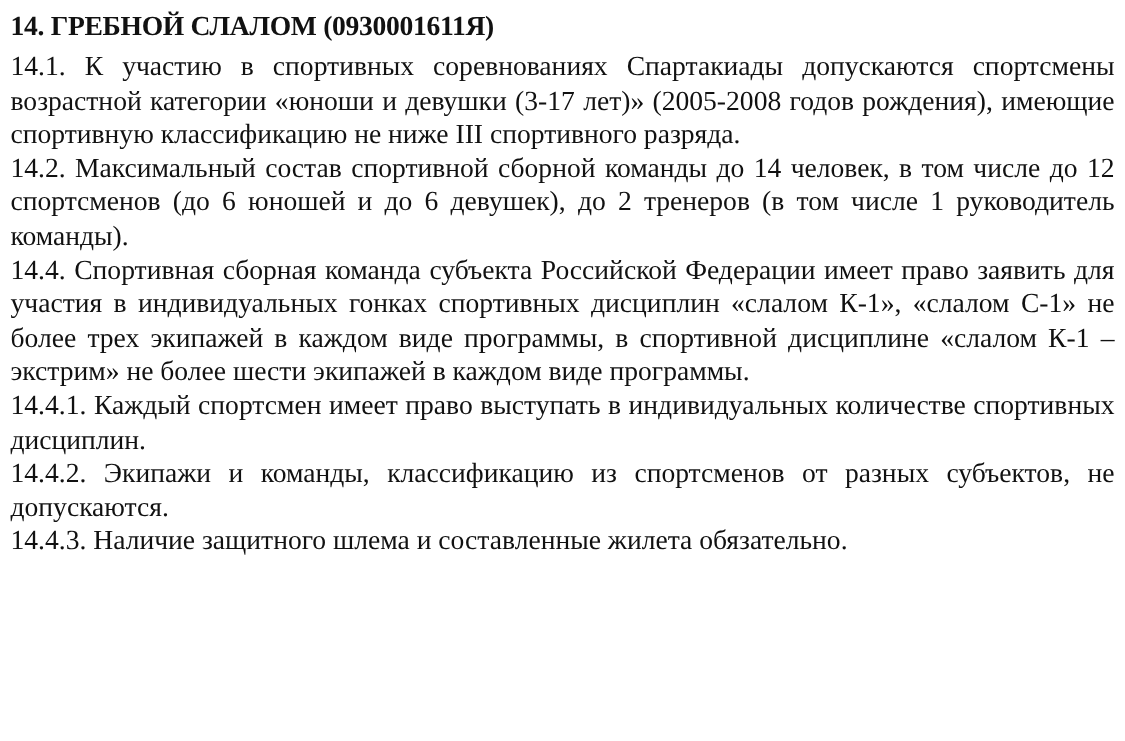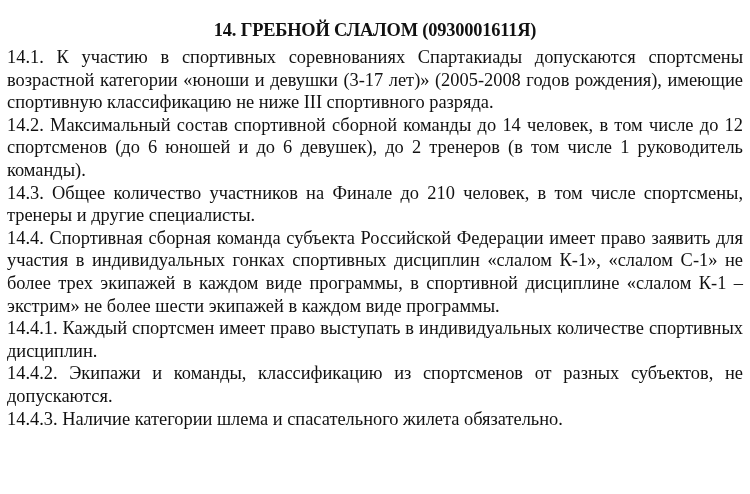--- a/index.html
+++ b/index.html
@@ -6,31 +6,30 @@
   body { width: 750px; height: 494px; overflow: hidden; }
   .page {
     width: 750px; height: 494px; box-sizing: border-box;
     padding: 4px 7px 0 7px;
     font-family: "Liberation Serif", "DejaVu Serif", serif;
     color: #111111;
     font-size: 18.4px;
     line-height: 22.6px;
   }
   .title {
-    text-align: center; font-weight: bold;
+    text-align: left; font-weight: bold;
     font-size: 18.4px; line-height: 24px;
-    margin: 14px 0 4px 0; letter-spacing: -0.2px;
+    margin: 1px 0 4px 0; letter-spacing: -0.2px;
   }
   .para { text-align: justify; text-align-last: left; margin: 0; }
 </style>
 </head>
 <body>
 
 <div class="page">
   <div class="title">14. ГРЕБНОЙ СЛАЛОМ (0930001611Я)</div>
   <p class="para">14.1. К участию в спортивных соревнованиях Спартакиады допускаются спортсмены возрастной категории «юноши и девушки (3-17 лет)» (2005-2008 годов рождения), имеющие спортивную классификацию не ниже III спортивного разряда.</p>
   <p class="para">14.2. Максимальный состав спортивной сборной команды до 14 человек, в том числе до 12 спортсменов (до 6 юношей и до 6 девушек), до 2 тренеров (в том числе 1 руководитель команды).</p>
-  <p class="para">14.3. Общее количество участников на Финале до 210 человек, в том числе спортсмены, тренеры и другие специалисты.</p>
   <p class="para">14.4. Спортивная сборная команда субъекта Российской Федерации имеет право заявить для участия в индивидуальных гонках спортивных дисциплин «слалом К-1», «слалом С-1» не более трех экипажей в каждом виде программы, в спортивной дисциплине «слалом К-1 – экстрим» не более шести экипажей в каждом виде программы.</p>
   <p class="para">14.4.1. Каждый спортсмен имеет право выступать в индивидуальных количестве спортивных дисциплин.</p>
   <p class="para">14.4.2. Экипажи и команды, классификацию из спортсменов от разных субъектов, не допускаются.</p>
-  <p class="para">14.4.3. Наличие категории шлема и спасательного жилета обязательно.</p>
+  <p class="para">14.4.3. Наличие защитного шлема и составленные жилета обязательно.</p>
 </div>
 
 </body></html>

